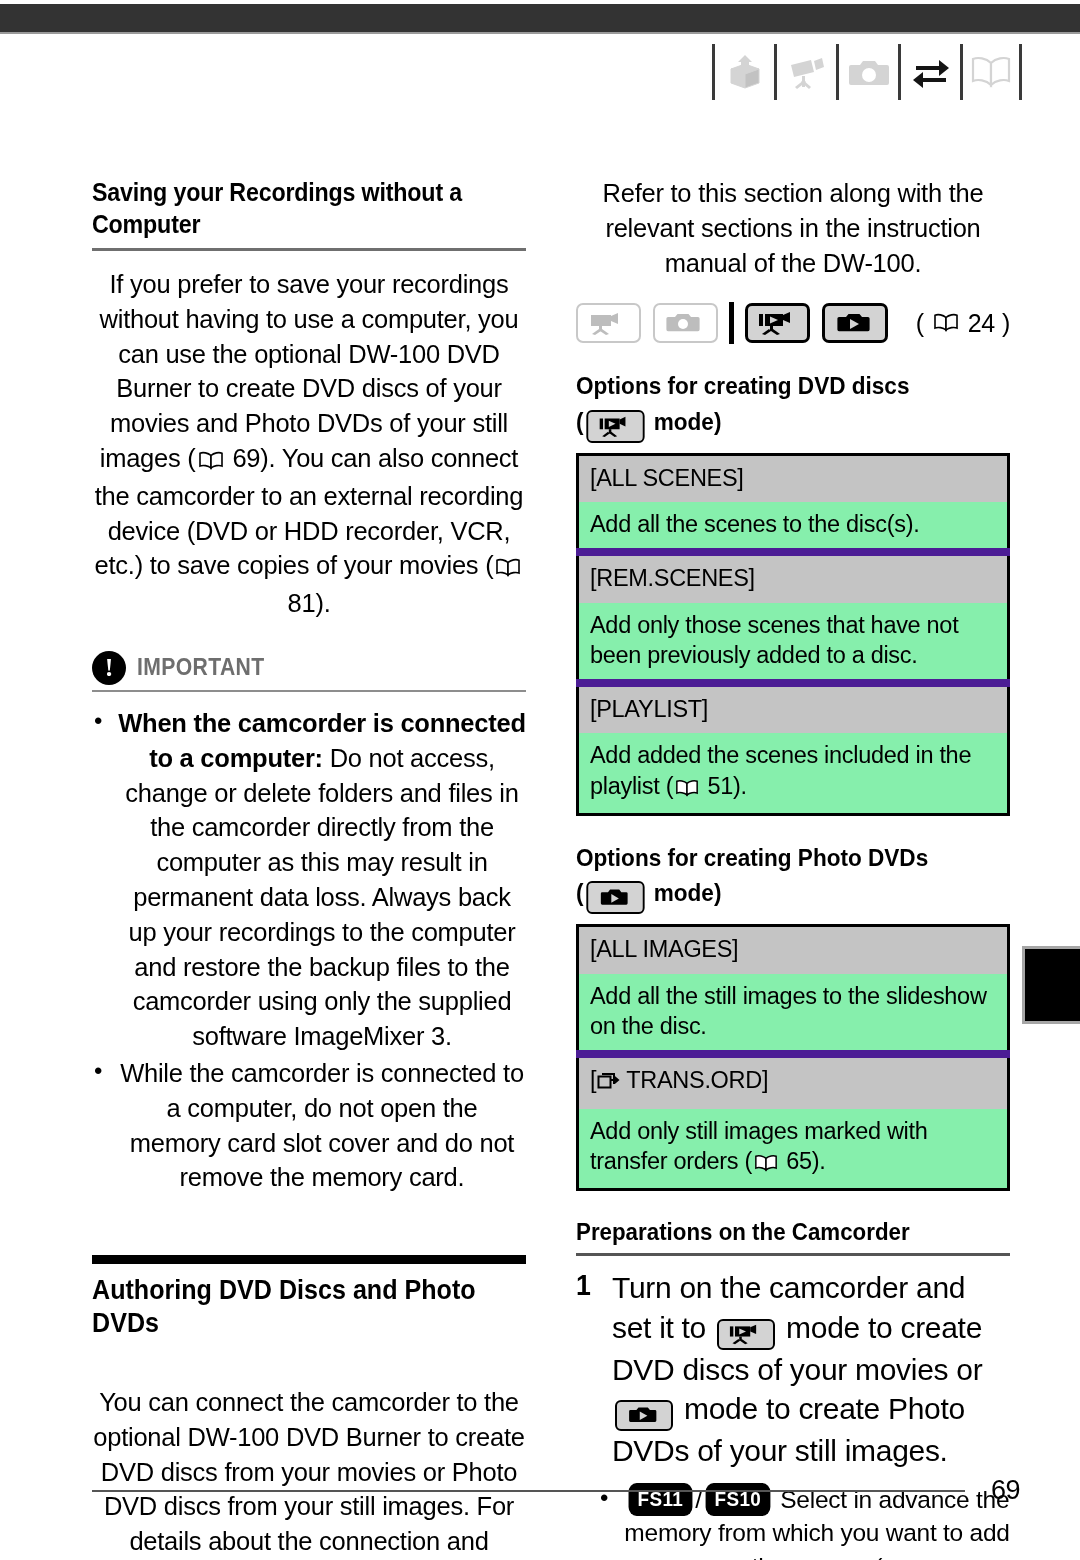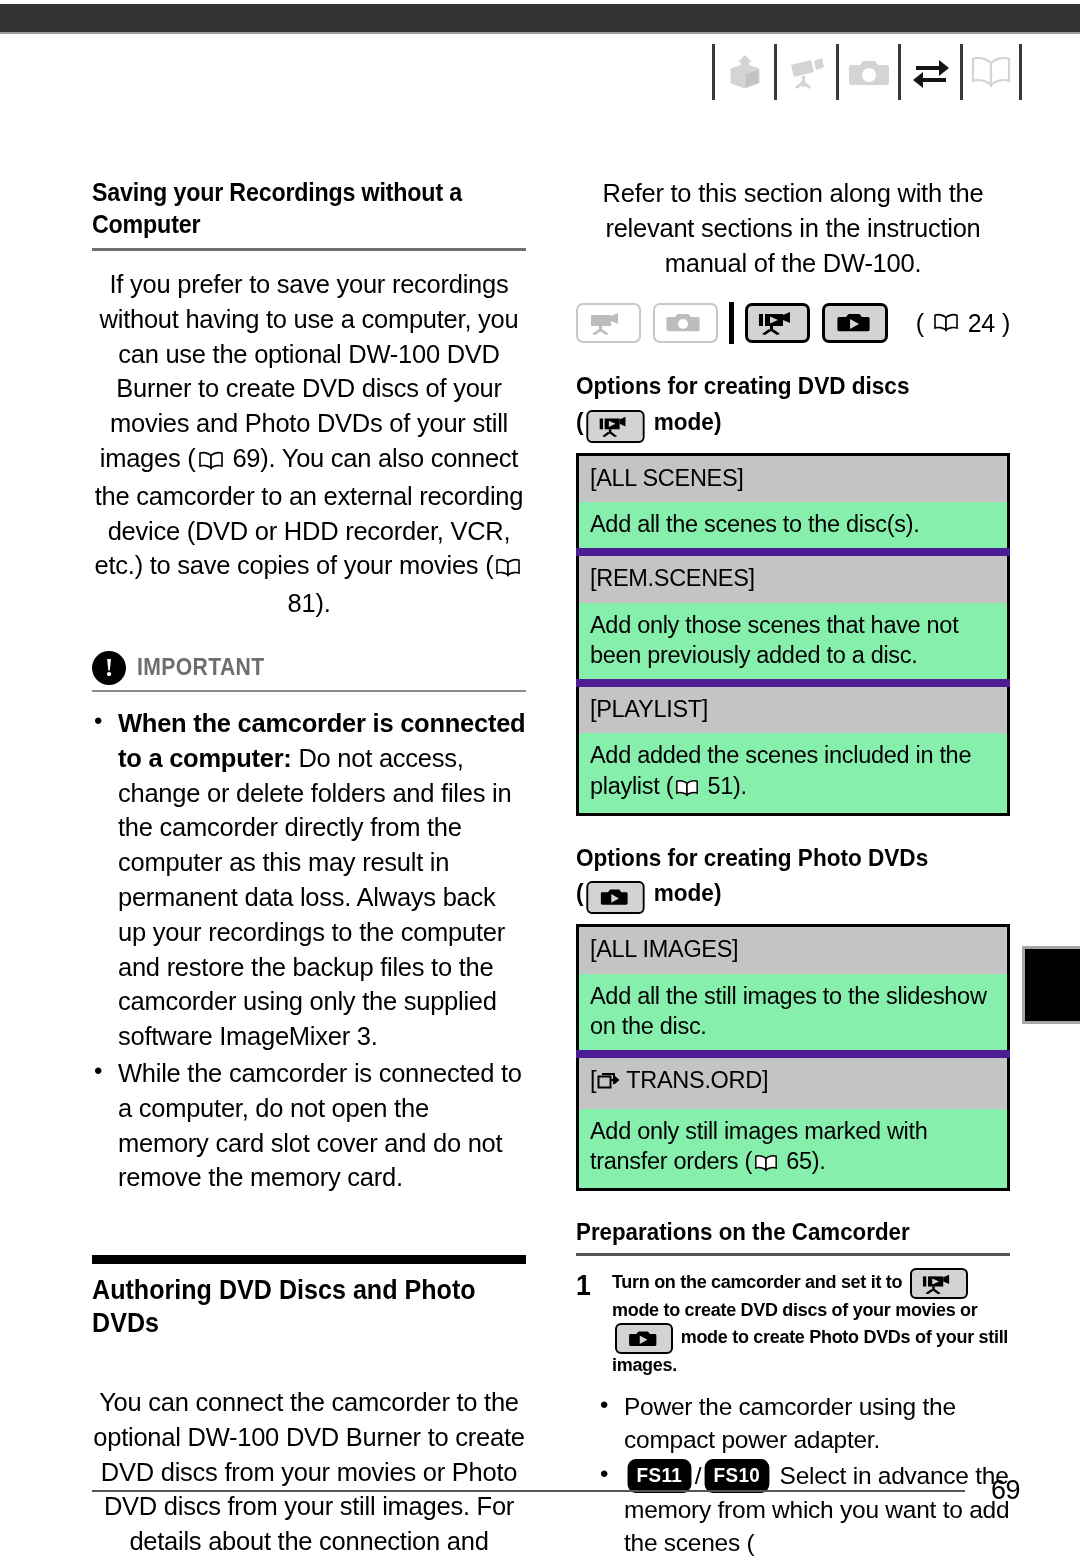--- a/index.html
+++ b/index.html
@@ -83,20 +83,21 @@
     font-size: 25.5px; line-height: 1.365; margin: 0 0 16px 0;
     letter-spacing: -0.25px;
     text-align: center;
   }
 
   ul.bul { list-style: none; margin: 0; padding: 0; }
   ul.bul > li {
     font-size: 25.5px; line-height: 1.365;
     position: relative; padding-left: 26px; margin-bottom: 2px;
     letter-spacing: -0.25px;
+    text-align: center;
   }
   ul.bul > li::before {
     content: "\2022"; position: absolute; left: 2px; top: -1px;
     font-size: 24px;
   }
   ul.bul.small > li { font-size: 24.5px; }
   b.lead { font-weight: bold; }
 
   
   .imp-wrap { margin: 30px 0 8px 0; }
@@ -162,21 +163,21 @@
   table.opt tr.dsc td { background: #86efac; }
 
   
   .step { display: flex; gap: 14px; margin: 8px 0 12px 0; }
   .step-num {
     font-size: 29px; font-weight: bold; line-height: 1.18;
     min-width: 22px;
     transform: scaleX(0.92); transform-origin: left center;
   }
   .step-txt {
-    font-size: 18px; font-weight: bold; line-height: 1.33;
+    font-size: 30px; font-weight: normal; line-height: 1.33;
     letter-spacing: -0.3px;
   }
 
   
   .model {
     display: inline-block; background: #000; color: #fff;
     border-radius: 9px; padding: 2px 10px 3px 10px;
     font-size: 21px; font-weight: bold; letter-spacing: 0.4px;
     vertical-align: 2px;
     font-stretch: condensed;
@@ -468,23 +469,20 @@
             <path d="M5 7 h7 l2.5 -3 h11 l2.5 3 h6 a1.6 1.6 0 0 1 1.6 1.6 v11 a1.6 1.6 0 0 1 -1.6 1.6 h-29 a1.6 1.6 0 0 1 -1.6 -1.6 v-11 a1.6 1.6 0 0 1 1.6 -1.6 z" fill="#000"></path>
             <path d="M16 9 L25 14 L16 19 Z" fill="#d3d3d3"></path>
           </svg>
         </span>
       <span>mode to create Photo DVDs of your still images.</span>
     </div>
   </div>
 
   <ul class="bul small" style="padding-left:22px">
     <li>
-      <span>Power the camcorder using the compact power adapter.</span>
-    </li>
-    <li>
       <span class="model">FS11</span><span>/</span><span class="model">FS10</span><span> Select in advance the memory from which you want to add the scenes (</span>  
     </li>
   </ul>
 </div>
 
 <div class="edge-tab"></div>
 
 <div class="footer">
   <div class="footer-rule"></div>
   <div class="footer-num">69</div>

